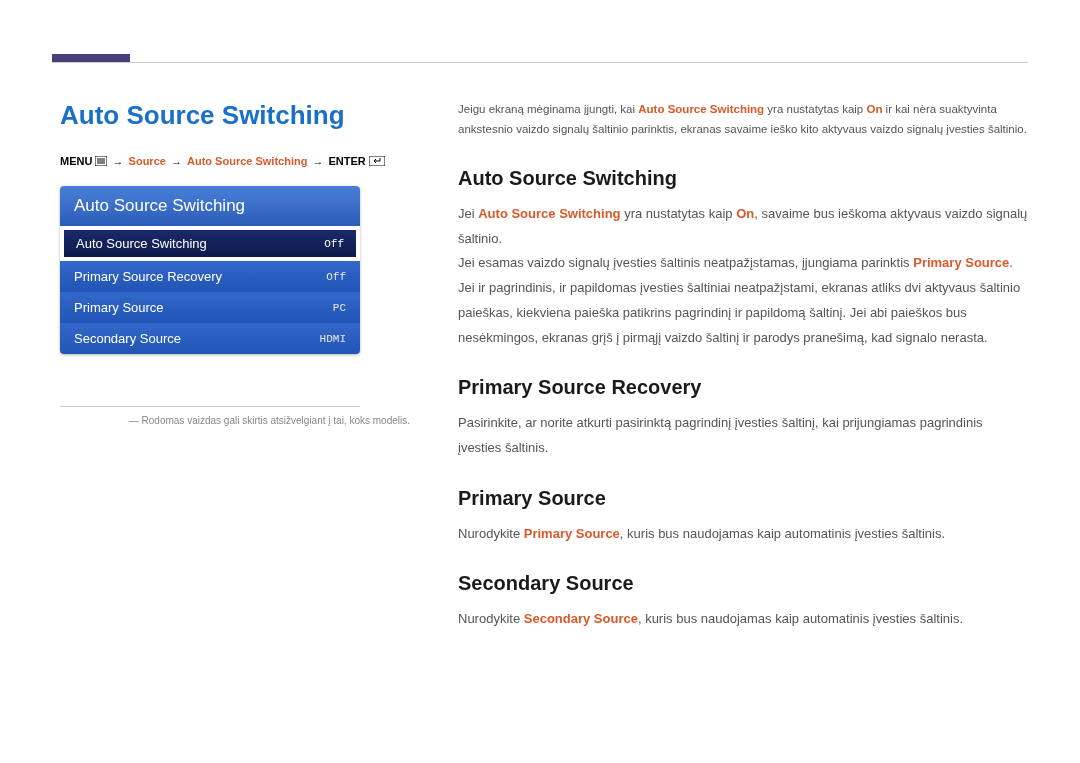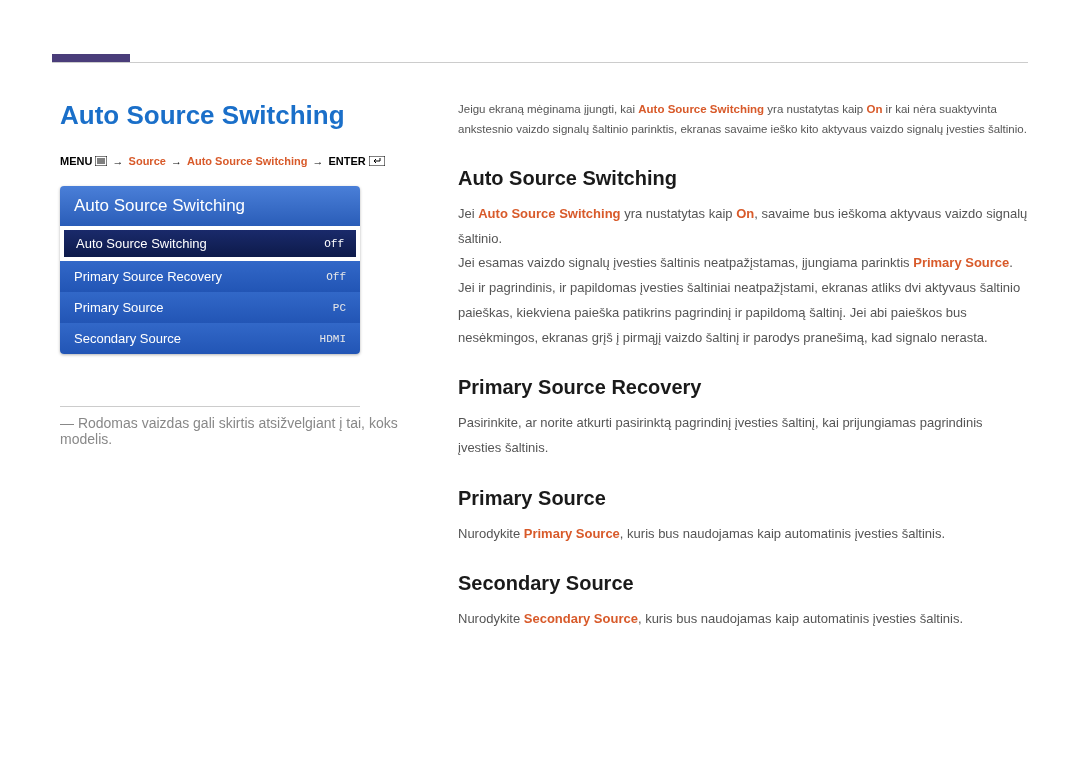--- a/index.html
+++ b/index.html
@@ -88,22 +88,23 @@
   .osd-item.selected .val { color: #ffffff; }
 
   .footnote-rule {
     width: 300px;
     height: 1px;
     background: #cccccc;
     margin-top: 52px;
     margin-bottom: 8px;
   }
   .footnote {
-    font-size: 14px;
+    font-size: 10px;
     color: #888888;
+    text-align: right;
   }
 
   .intro-text {
     font-size: 11.5px;
     color: #555;
     line-height: 1.7;
     margin-bottom: 28px;
   }
   .intro-text .hl { color: #d85a2a; font-weight: bold; }
 

